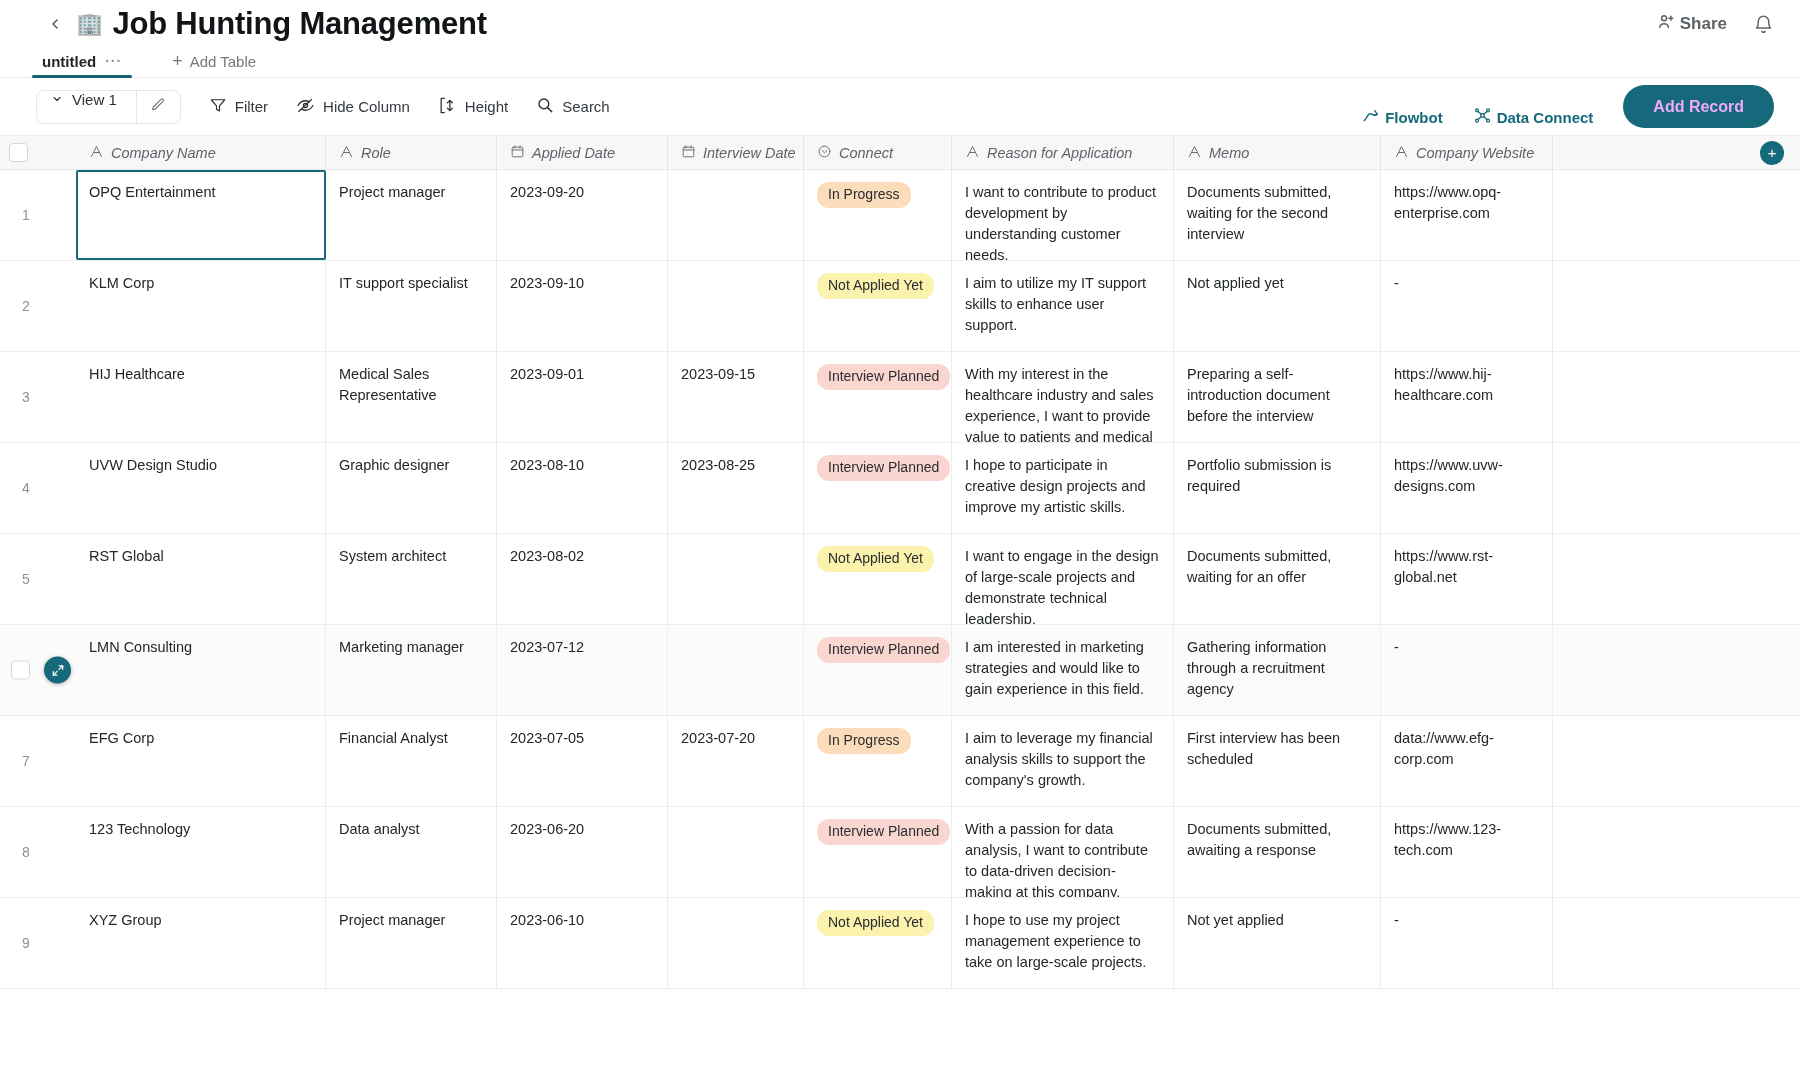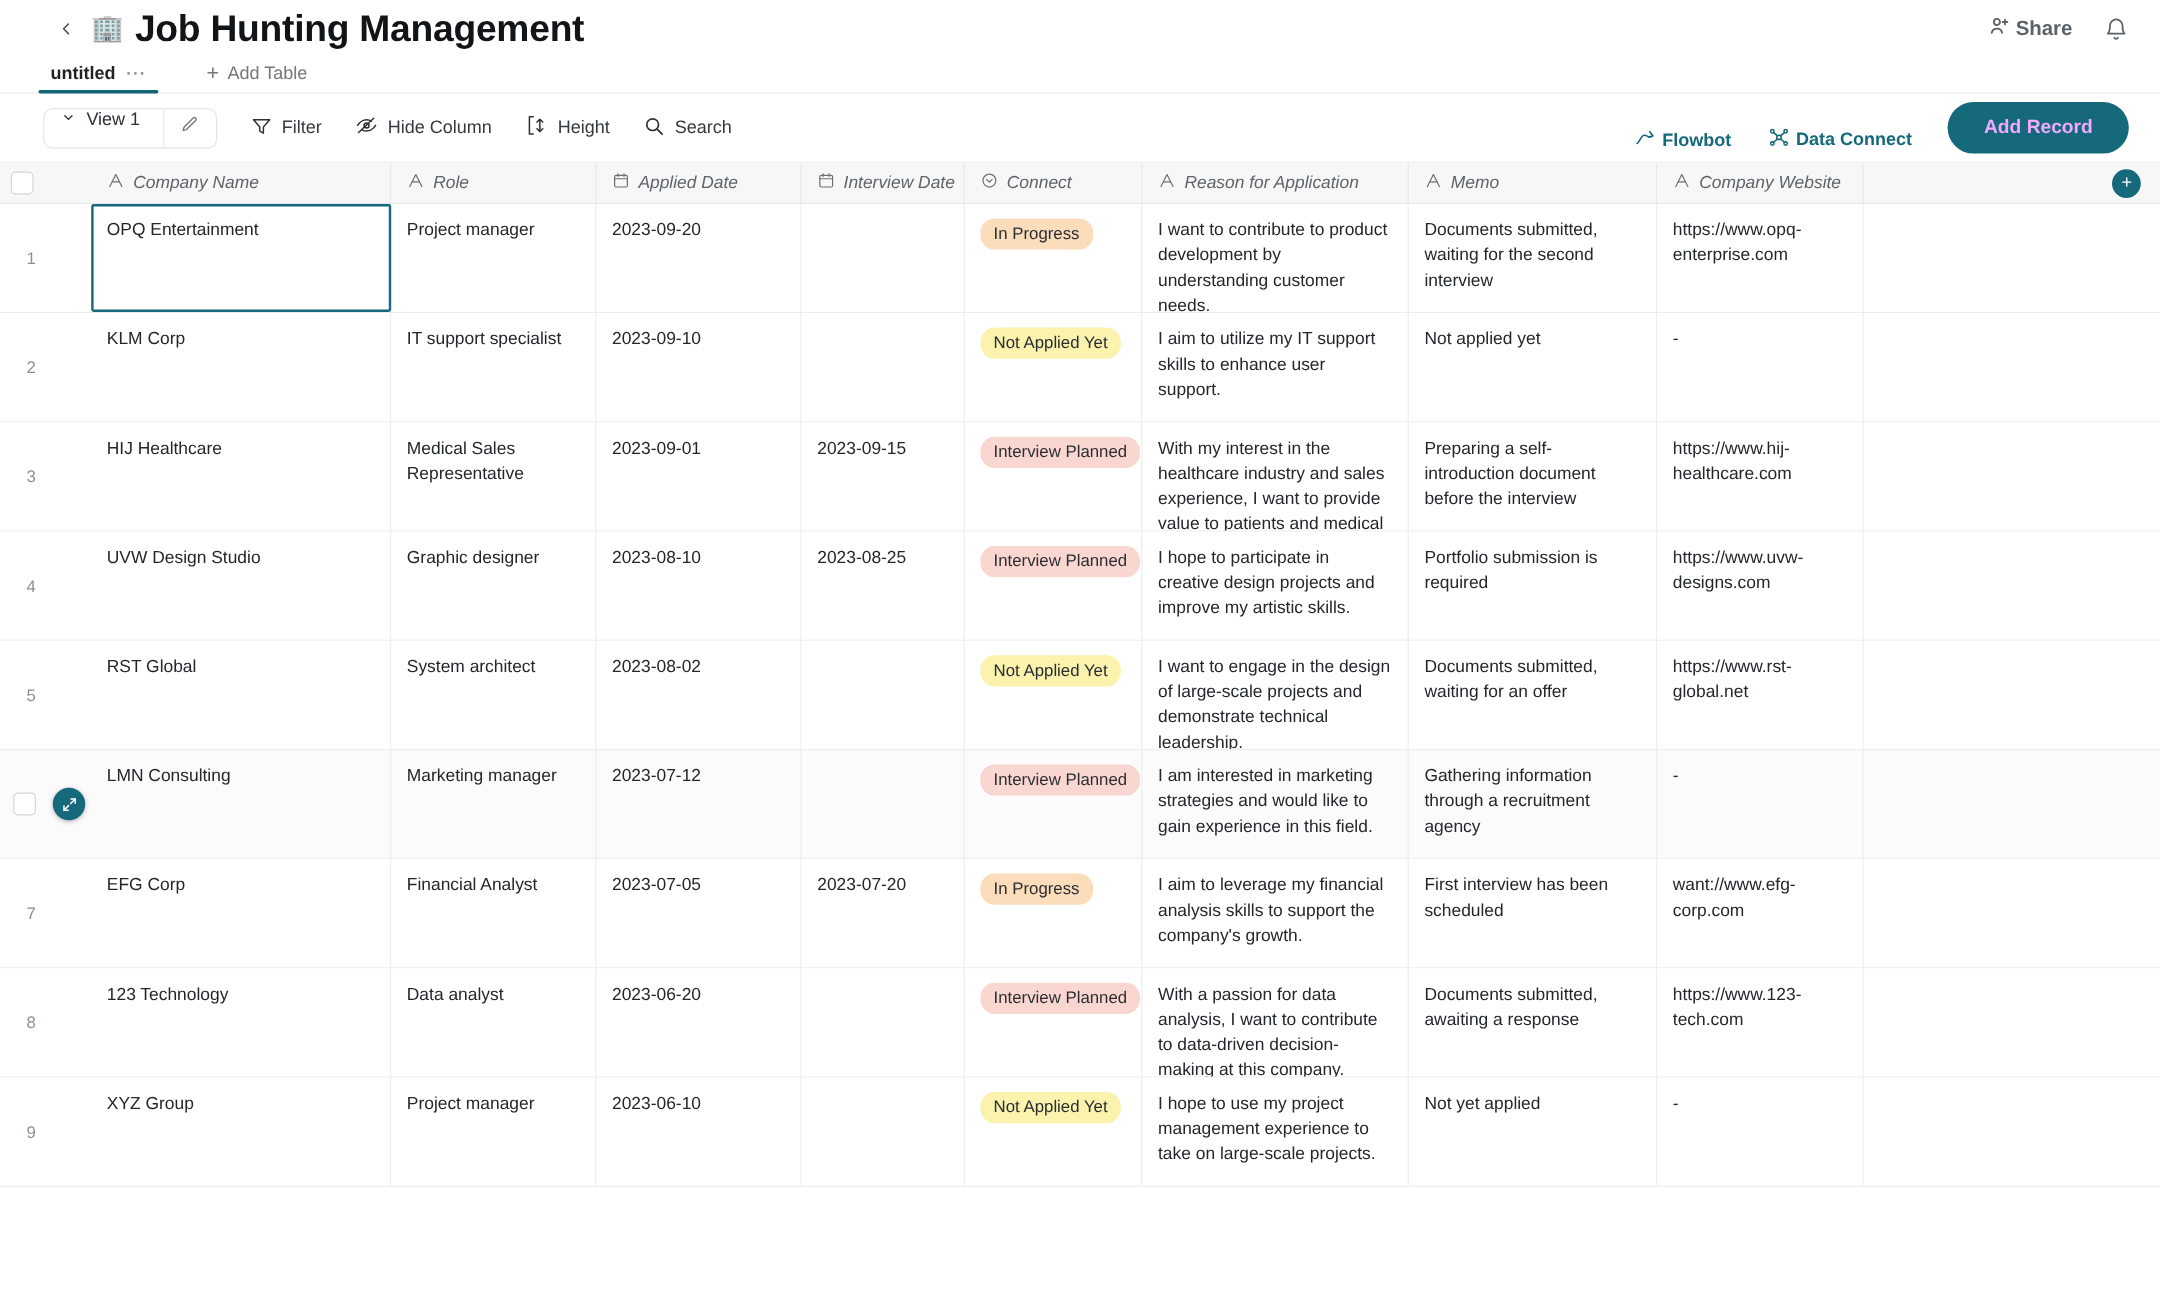--- a/index.html
+++ b/index.html
@@ -567,21 +567,21 @@
     <div class="gcell rownum" style="width:76px">
           <span>7</span>
         </div>
     <div class="gcell" style="width:250px"><span>EFG Corp</span></div>
     <div class="gcell" style="width:171px"><span>Financial Analyst</span></div>
     <div class="gcell" style="width:171px"><span>2023-07-05</span></div>
     <div class="gcell" style="width:136px"><span>2023-07-20</span></div>
     <div class="gcell" style="width:148px"><span class="badge" style="background:#fbdcbb">In Progress</span></div>
     <div class="gcell" style="width:222px"><span>I aim to leverage my financial analysis skills to support the company's growth.</span></div>
     <div class="gcell" style="width:207px"><span>First interview has been scheduled</span></div>
-    <div class="gcell" style="width:172px"><span class="muted-dash">want://www.efg-corp.com</span></div>
+    <div class="gcell" style="width:172px"><span class="muted-dash">data://www.efg-corp.com</span></div>
     <div class="gcell tail"></div>
   </div>
       <div class="grow" style="height:91px">
     <div class="gcell rownum" style="width:76px">
           <span>8</span>
         </div>
     <div class="gcell" style="width:250px"><span>123 Technology</span></div>
     <div class="gcell" style="width:171px"><span>Data analyst</span></div>
     <div class="gcell" style="width:171px"><span>2023-06-20</span></div>
     <div class="gcell" style="width:136px"><span></span></div>

